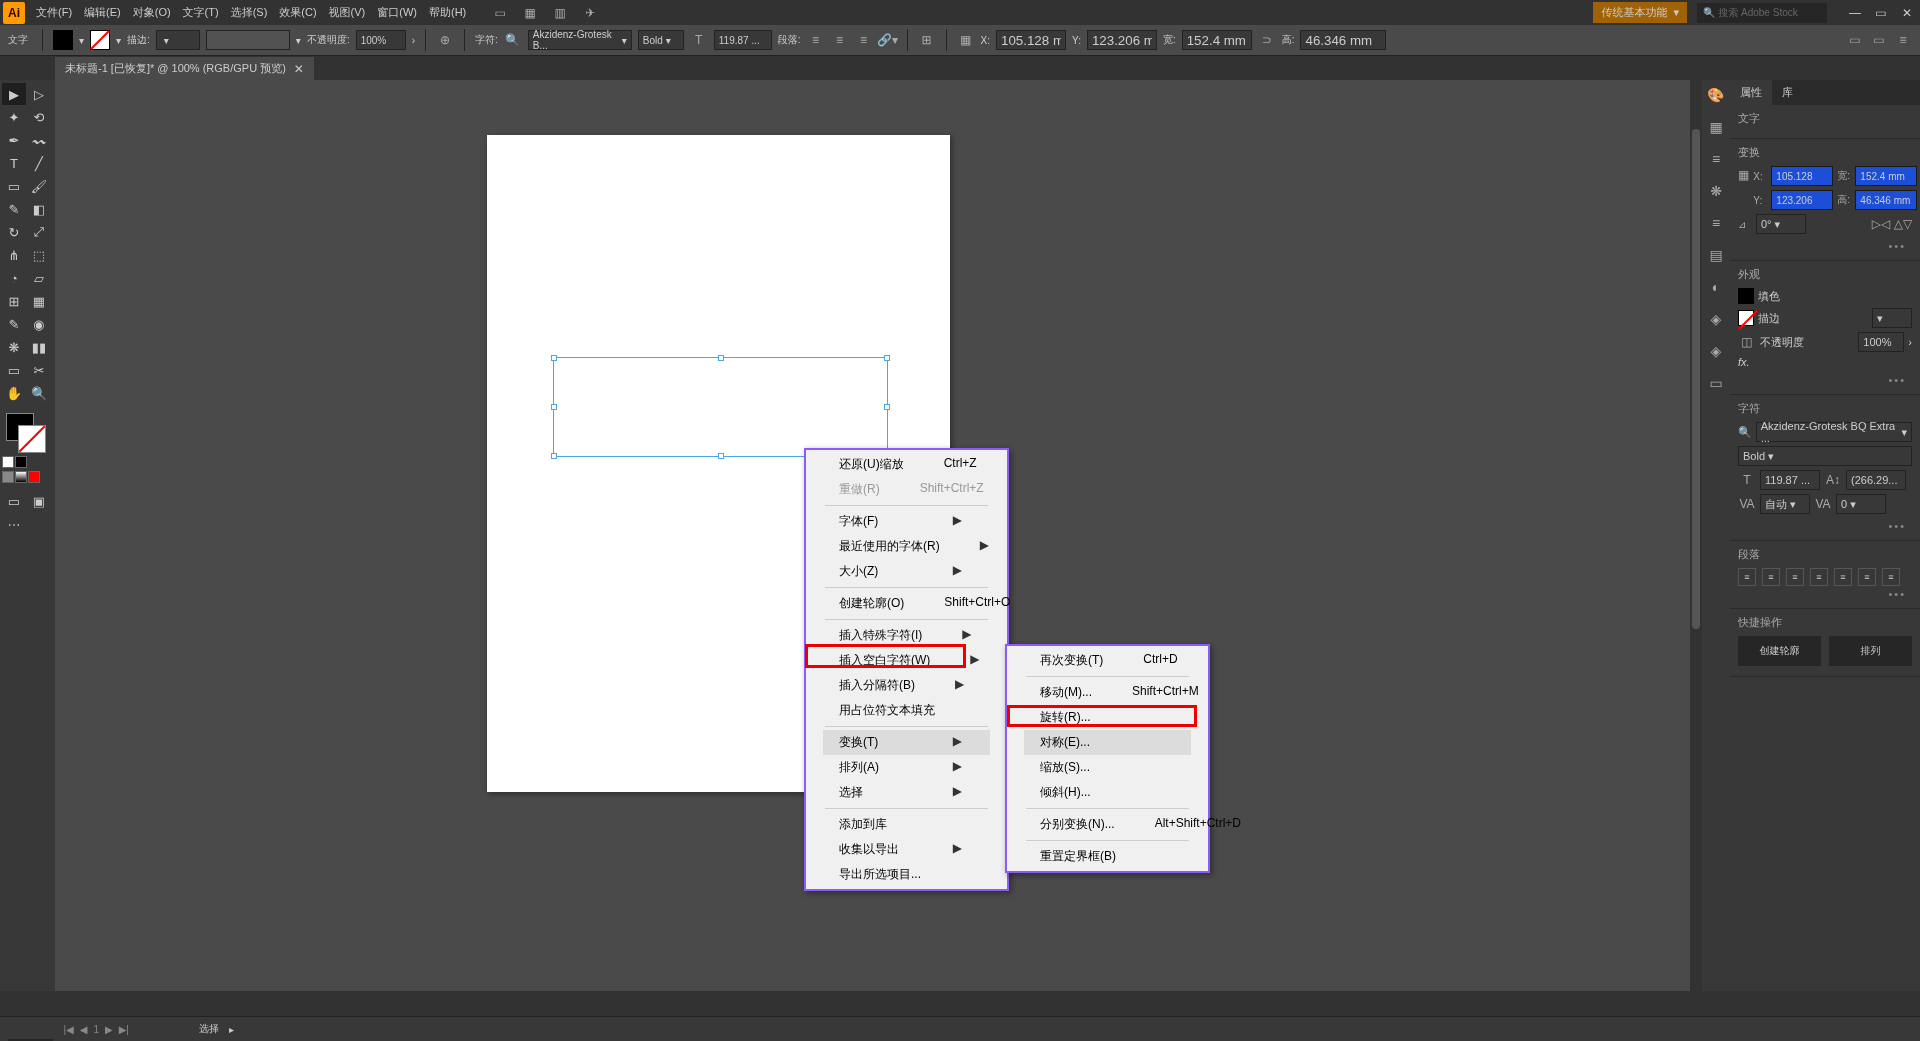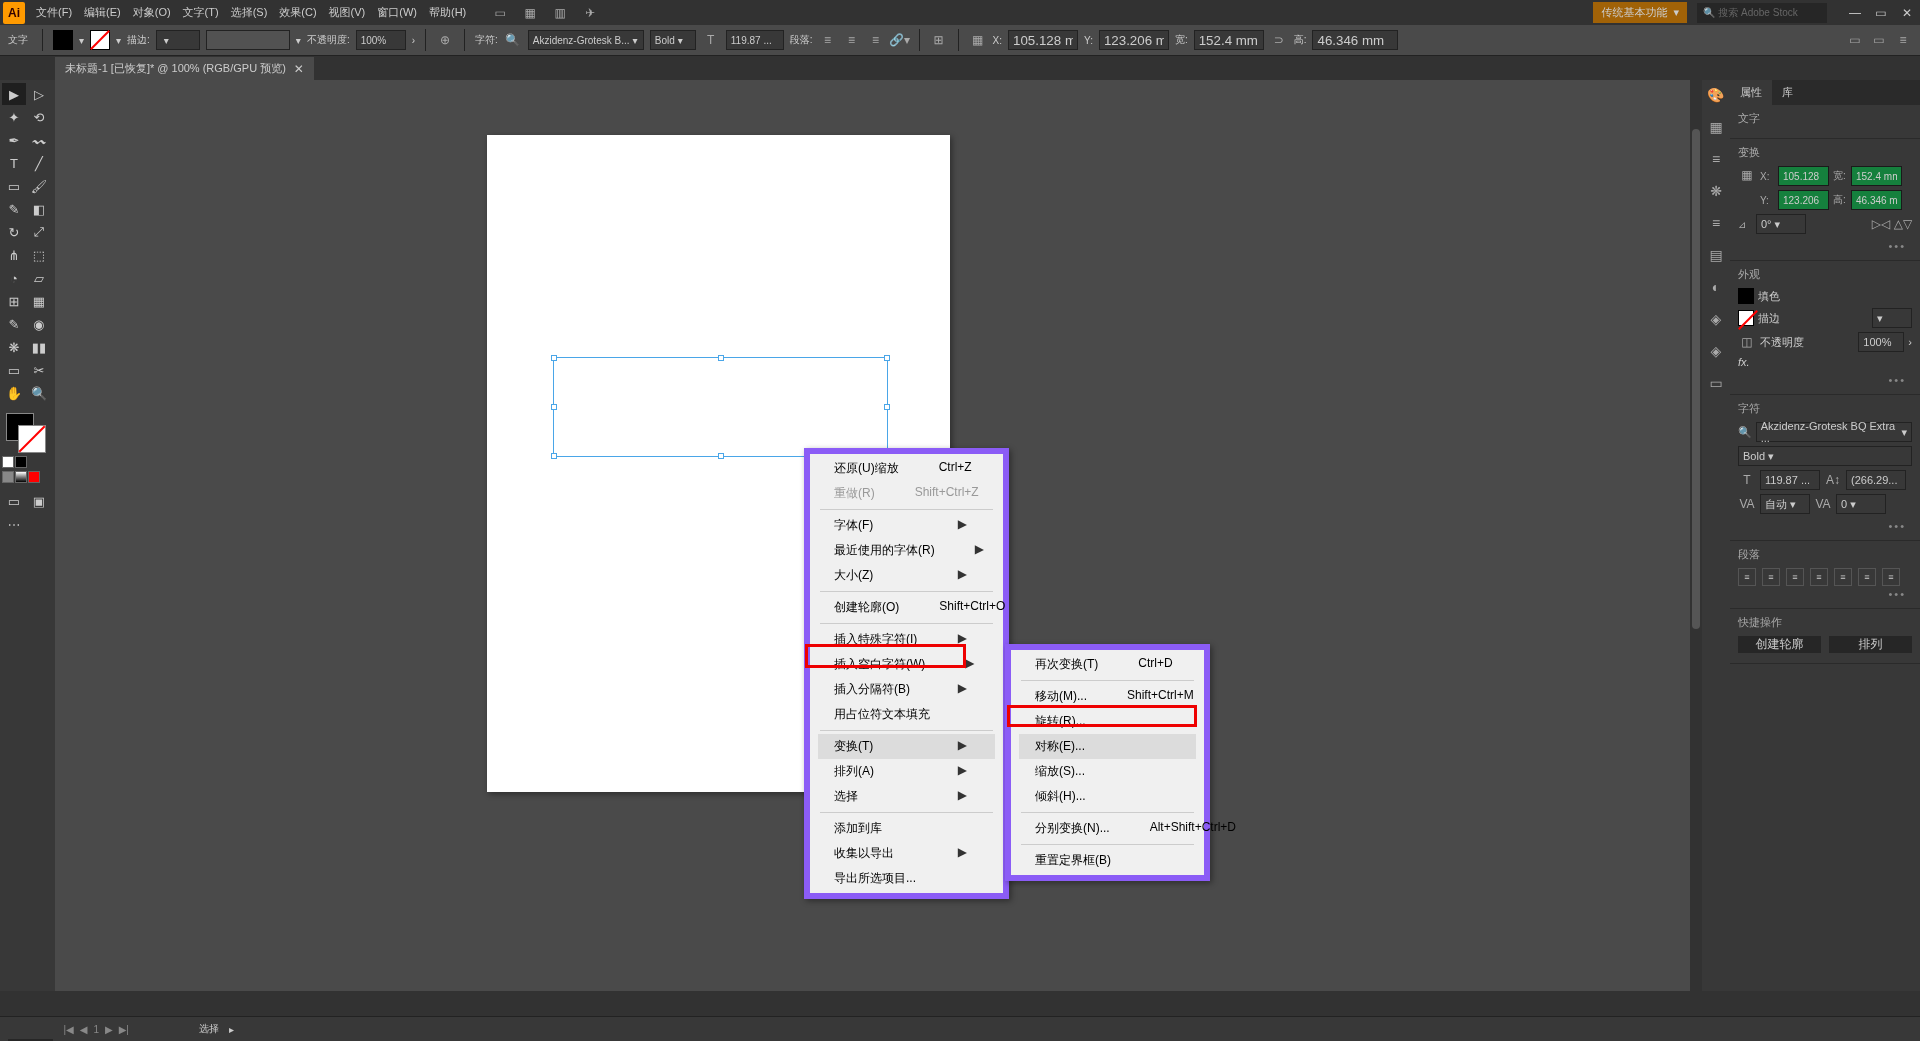--- a/index.html
+++ b/index.html
@@ -43,21 +43,21 @@
 .cb-stroke:after{content:"";position:absolute;width:36px;height:2px;background:#f00;top:12px;left:-5px;transform:rotate(-45deg);}
 .mini-row { display:flex; gap:1px; margin-top:2px;}
 .mini-sw { width:12px; height:12px; border:1px solid #666;}
 
 .canvas-wrap { flex:1; background:#4a4a4a; position:relative; overflow:hidden; }
 .artboard { position:absolute; left:432px; top:55px; width:463px; height:657px; background:#fff; box-shadow:2px 2px 6px rgba(0,0,0,.4);}
 .sel-box { position:absolute; left:498px; top:277px; width:335px; height:100px; border:1px solid #4aa6e8; }
 .sel-handle { position:absolute; width:6px; height:6px; background:#fff; border:1px solid #4aa6e8;}
 .big-text { position:absolute; left:504px; top:287px; font-family:Arial Black,Arial; font-weight:900; font-size:82px; color:#000; letter-spacing:-2px;}
 
-.ctx-menu { position:absolute; background:#f0f0f0; border:6px solid #8b5cf6; box-shadow:2px 2px 6px rgba(0,0,0,.4); color:#000; font-size:12px; padding:2px 8px;}
+.ctx-menu { position:absolute; background:#f0f0f0; border:2px solid #8b5cf6; box-shadow:2px 2px 6px rgba(0,0,0,.4); color:#000; font-size:12px; padding:2px 17px;}
 .ctx-item { padding:4px 28px 4px 16px; display:flex; justify-content:space-between; gap:40px; white-space:nowrap;}
 .ctx-item.dis { color:#999; }
 .ctx-item.hl { background:#dcdcdc; }
 .ctx-item .arr { color:#333; }
 .ctx-sep { height:1px; background:#ccc; margin:3px 2px;}
 .red-box { border:3px solid #e00; }
 .menu1 { left:749px; top:368px; width:205px; }
 .red1 { position:absolute; left:750px; top:564px; width:161px; height:24px; pointer-events:none;}
 .menu2 { left:950px; top:564px; width:205px;}
 .red2 { position:absolute; left:952px; top:625px; width:190px; height:22px; pointer-events:none;}
@@ -65,26 +65,26 @@
 .dock { width:28px; background:#383838; display:flex; flex-direction:column; align-items:center; padding-top:6px; gap:14px;}
 .dock .ic { font-size:14px; }
 
 .right-panel { width:190px; background:#383838; display:flex; flex-direction:column; font-size:11px;}
 .rp-tabs { display:flex; background:#2a2a2a; }
 .rp-tabs span { padding:5px 10px; }
 .rp-tabs span.act { background:#383838;}
 .rp-sect { padding:6px 8px; border-bottom:1px solid #2a2a2a;}
 .rp-sect h4 { font-size:11px; font-weight:normal; margin-bottom:6px; color:#aaa;}
 .rp-row { display:flex; align-items:center; gap:4px; margin-bottom:4px;}
-.rp-input { background:#15803d; border:1px solid #1a1a1a; padding:2px 4px; color:#ccc; width:51px; height:20px; font-size:10px;}
+.rp-input { background:#1d4ed8; border:1px solid #1a1a1a; padding:2px 4px; color:#ccc; width:62px; height:20px; font-size:10px;}
 .rp-lbl { width:14px; font-size:10px; color:#aaa;}
 .dots { text-align:right; color:#888; padding:2px 6px; letter-spacing:2px;}
 .align-row { display:flex; gap:6px;}
 .align-row span { width:18px; height:18px; border:1px solid #555; display:flex; align-items:center; justify-content:center; font-size:9px;}
-.btn { flex:1; background:#262626; padding:0; text-align:center; font-size:12px;}
+.btn { flex:1; background:#262626; padding:8px; text-align:center; font-size:10px;}
 
 .status-bar { position:absolute; bottom:0; left:0; right:0; height:25px; background:#383838; display:flex; align-items:center; padding:0 8px; gap:10px; font-size:10px; border-top:1px solid #222;}
 .zoom { background:#262626; padding:2px 6px;margin-top:35px;}
 .nav-arr { display:flex; gap:6px; color:#888;}
 .scrollbar-v { position:absolute; right:218px; top:79px; width:12px; bottom:25px; background:#323232;}
 .scrollbar-v .thumb{ position:absolute; top:50px; width:8px; left:2px; height:500px; background:#555; border-radius:4px;}
 </style>
 </head>
 <body>
 
@@ -138,21 +138,21 @@
   <span>不透明度:</span>
   <div class="dd" style="width:50px;">
       <span>100%</span>
     </div>
   <span>›</span>
   <div class="sep"></div>
   <span class="ic">⊕</span>
   <div class="sep"></div>
   <span>字符:</span>
   <span class="ic">🔍</span>
-  <div class="dd" style="width:116px;">
+  <div class="dd" style="width:104px;">
       <span>Akzidenz-Grotesk B...</span>
       <span>▾</span>
     </div>
   <div class="dd" style="width:46px;">
       <span>Bold</span>
       <span>▾</span>
     </div>
   <span class="ic">T</span>
   <div class="dd" style="width:58px;">
       <span>119.87 ...</span>

